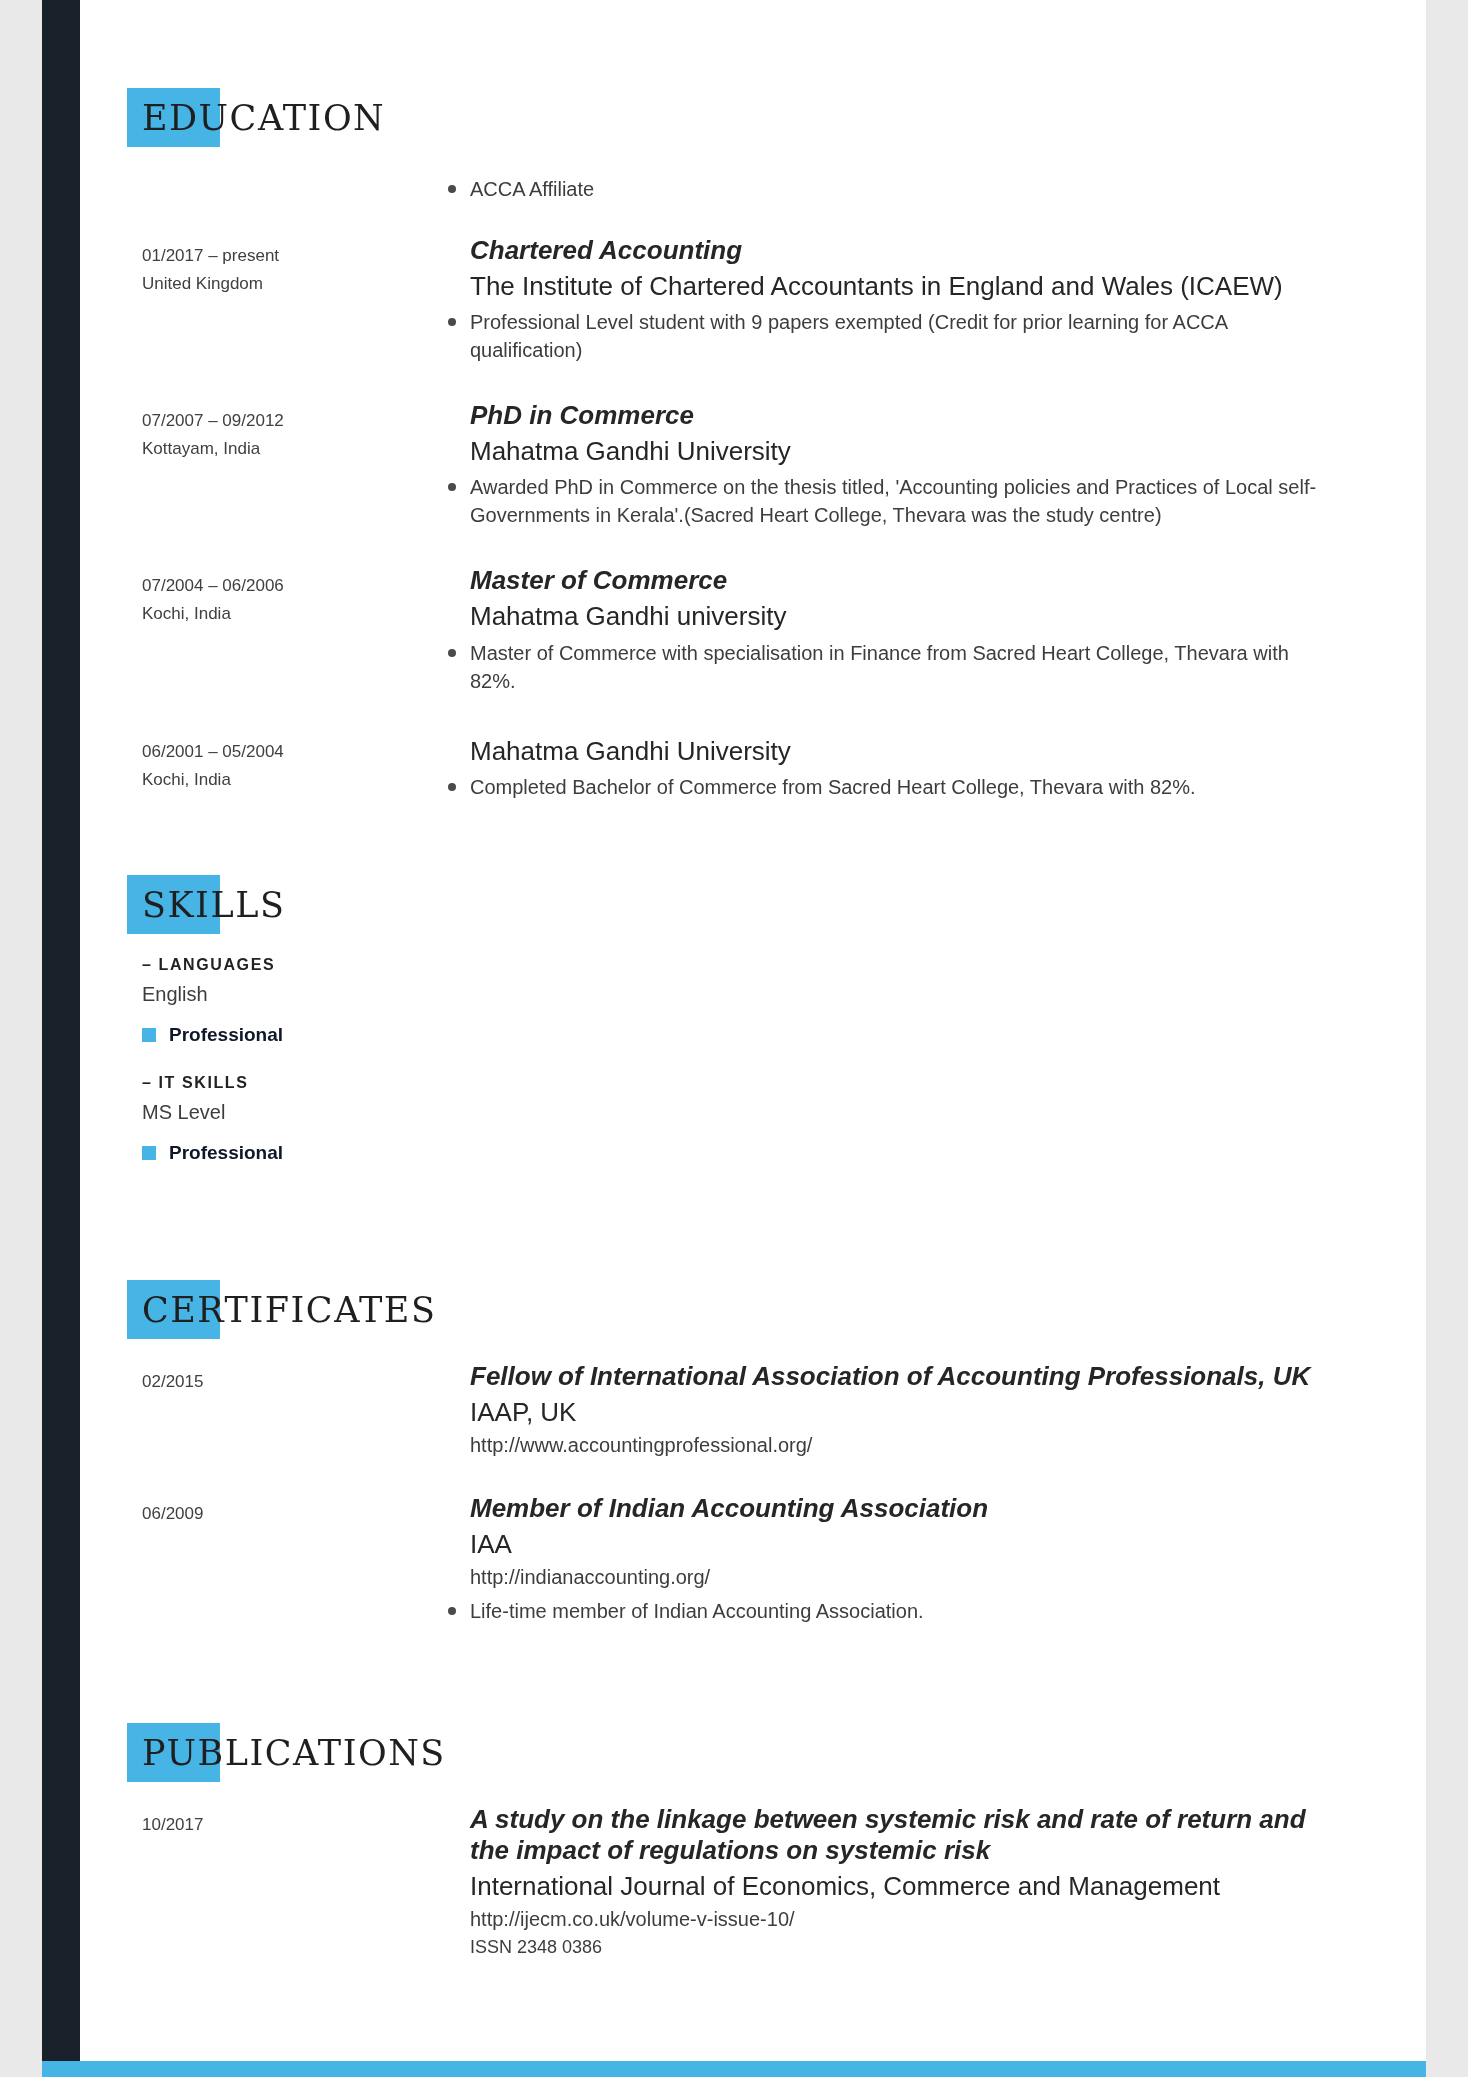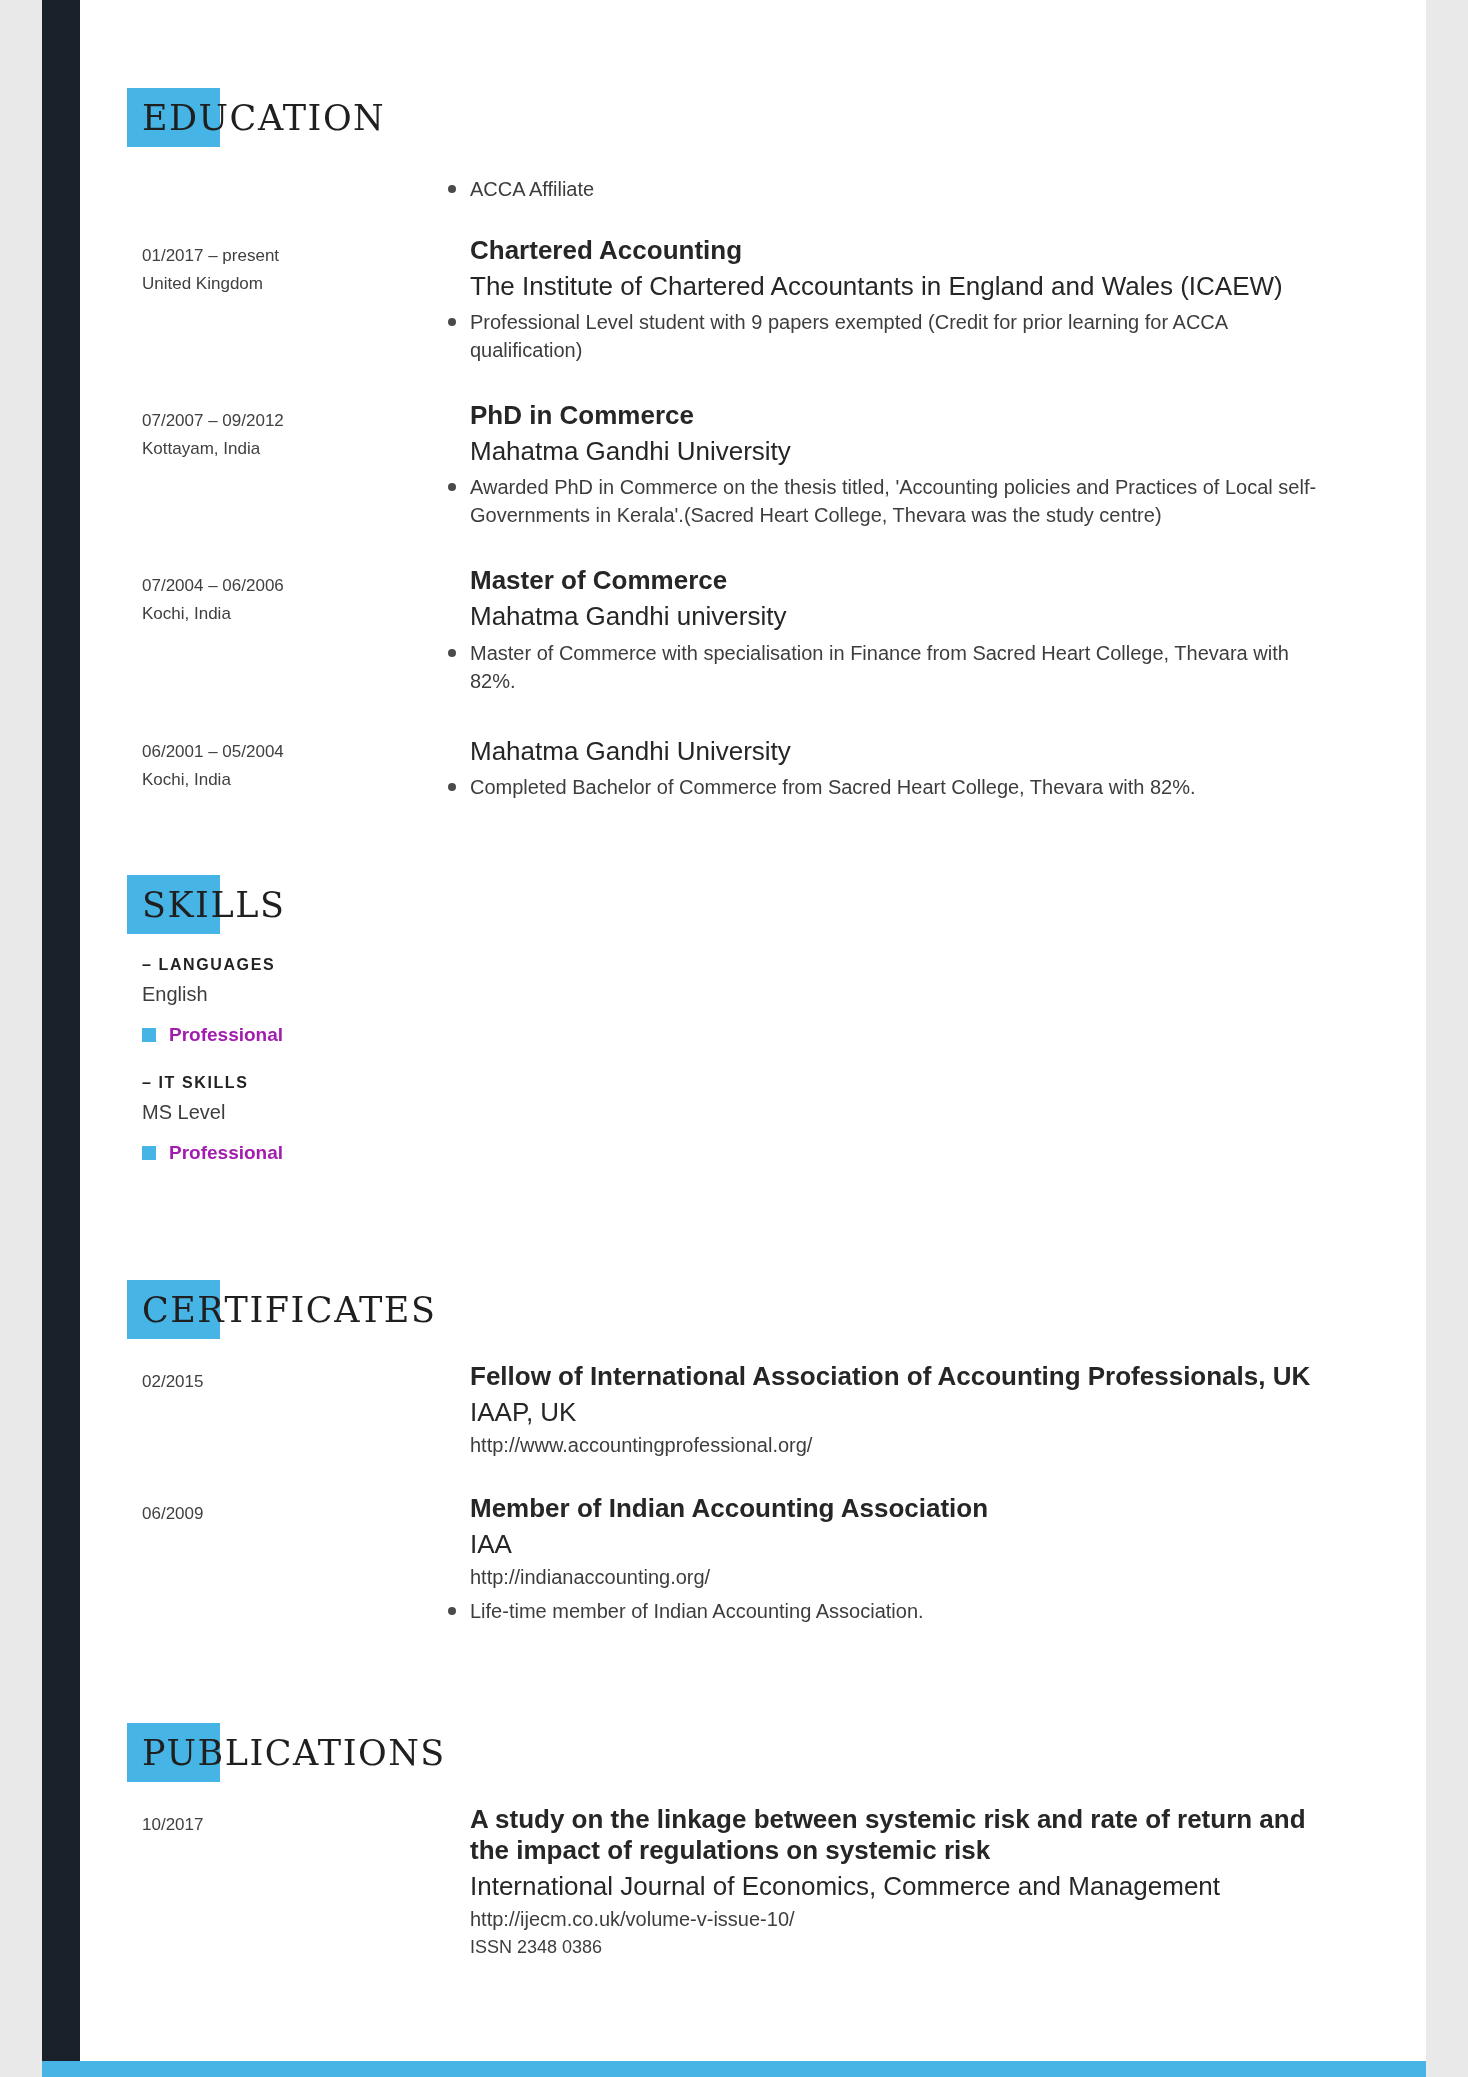--- a/index.html
+++ b/index.html
@@ -63,21 +63,21 @@
     margin-bottom:34px;
   }
   .entry .left{padding-top:7px;}
   .dates{
     font-size:17px;color:var(--muted);line-height:1.65;
   }
   .location{
     font-size:17px;color:var(--muted);line-height:1.65;
   }
   .title{
-    margin:0;font-size:26px;font-weight:bold;color:var(--ink);line-height:1.18;
+    margin:0;font-size:26px;font-weight:bold;color:var(--ink);line-height:1.18;font-style:italic;
   }
   .subtitle{
     margin-top:4px;font-size:26px;font-weight:normal;color:var(--ink);line-height:1.25;
   }
   .bullets{
     list-style:none;margin:6px 0 0 0;padding:0;
   }
   .bullets li{
     position:relative;font-size:20px;color:var(--body);line-height:1.4;margin-bottom:2px;
   }
@@ -103,21 +103,21 @@
   .skill-name{
     font-size:20px;color:var(--body);line-height:1.4;
   }
   .skill-level{
     display:flex;align-items:center;margin-top:16px;
   }
   .skill-level .sq{
     width:14px;height:14px;background:var(--accent);margin-right:13px;flex:0 0 auto;
   }
   .skill-level .lvl{
-    font-size:19px;font-weight:bold;color:#a21caf;
+    font-size:19px;font-weight:bold;color:#0f172a;
   }
 </style>
 </head>
 <body>
 
 <main class="page">
   <div class="side-strip"></div>
 
   <div class="content">
 

